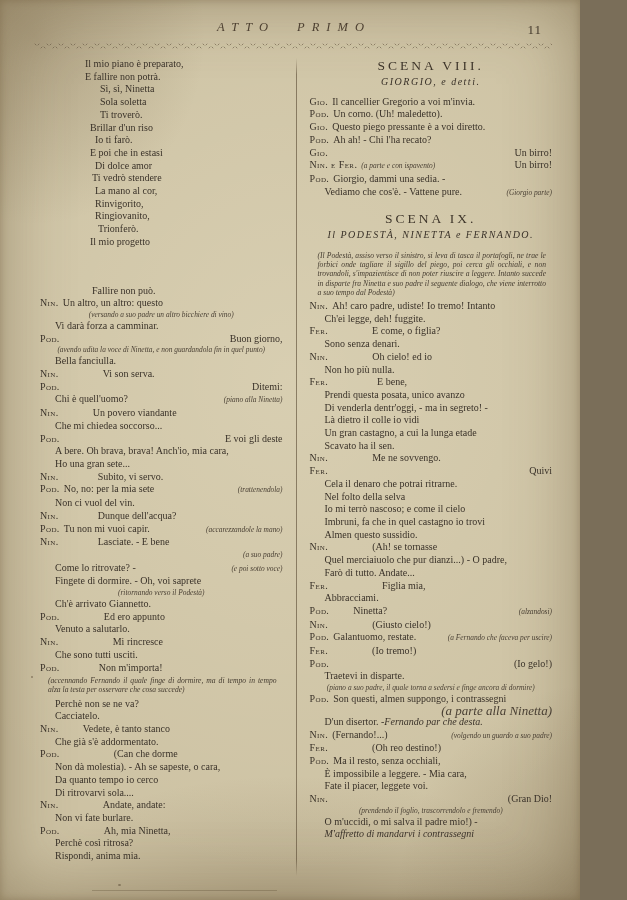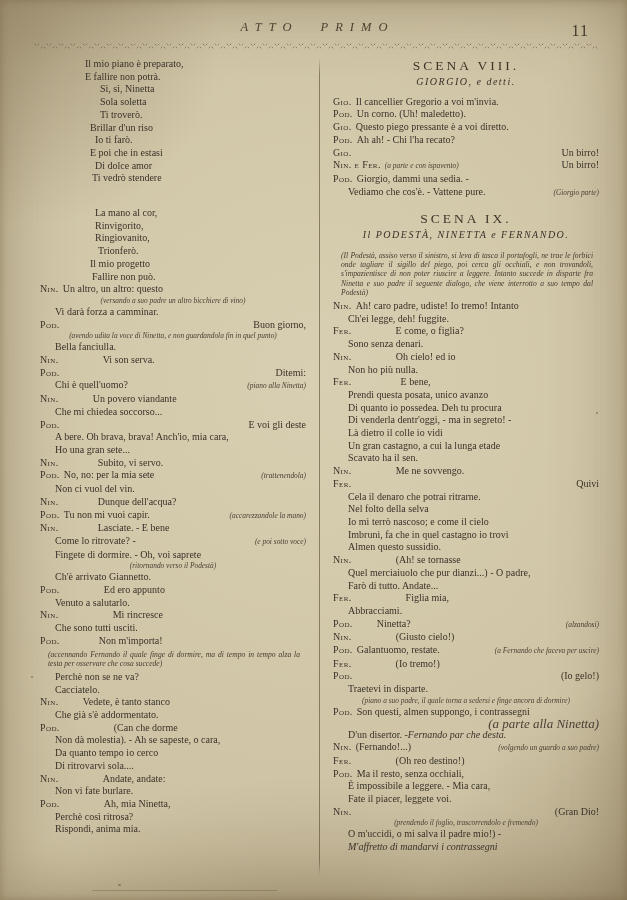--- a/index.html
+++ b/index.html
@@ -1,34 +1,34 @@
 <!DOCTYPE html>
 <html><head>
 <meta charset="utf-8">
 <style>
   * { margin:0; padding:0; box-sizing:border-box; }
   html,body { width:627px; height:900px; }
   body { font-family:"Liberation Serif","DejaVu Serif",serif; background:#7a6e59; }
 
   .page{
-    position:relative; width:627px; height:900px; overflow:hidden;
+    position:relative; width:580px; height:900px; overflow:hidden;
     background:
       radial-gradient(120% 90% at 50% 42%, rgba(255,250,228,.22), rgba(0,0,0,0) 62%),
       radial-gradient(42% 30% at 6% 4%, rgba(88,68,38,.28), rgba(0,0,0,0) 70%),
       radial-gradient(55% 42% at 102% 102%, rgba(88,68,38,.30), rgba(0,0,0,0) 62%),
       radial-gradient(70% 22% at 50% 102%, rgba(96,76,46,.22), rgba(0,0,0,0) 72%),
       #cdc2a3;
     box-shadow: inset 0 0 70px rgba(96,76,44,.45), inset 0 0 8px rgba(96,76,44,.35);
     color:#3a3229;
   }
 
   .page-header{ position:absolute; top:20px; left:38px; right:30px; height:18px; }
   .act-title{ position:absolute; left:0; right:0; text-align:center; font-style:italic;
               font-size:12.5px; letter-spacing:7px; word-spacing:12px; color:#4e4132; }
-  .page-number{ position:absolute; right:8px; top:2px; font-size:16px; letter-spacing:1px; color:#443a2c;margin-left:9px; }
+  .page-number{ position:absolute; right:8px; top:2px; font-size:13px; letter-spacing:1px; color:#443a2c;margin-left:9px; }
 
   .wave{
     position:absolute; top:43px; left:34px; right:28px; height:6px;
     background-image:
       radial-gradient(circle 3px at 3px 0px, rgba(0,0,0,0) 1.7px, #5d4f3c 1.9px, rgba(0,0,0,0) 2.7px),
       radial-gradient(circle 3px at 3px 6px, rgba(0,0,0,0) 1.7px, #5d4f3c 1.9px, rgba(0,0,0,0) 2.7px);
     background-size:12px 6px; background-position:0 0, 6px 0; background-repeat:repeat-x;
     opacity:.8;
   }
 
@@ -102,36 +102,36 @@
         </div>
         <div class="line verse" style="padding-left: 5em;">
           <span class="txt">E poi che in estasi</span>
         </div>
         <div class="line verse" style="padding-left: 5.5em;">
           <span class="txt">Di dolce amor</span>
         </div>
         <div class="line verse" style="padding-left: 5.2em;">
           <span class="txt">Ti vedrò stendere</span>
         </div>
-        <div class="line verse" style="padding-left: 5.5em; margin-top: 22px;">
+        <div class="line verse" style="padding-left: 5.5em;">
           <span class="txt">La mano al cor,</span>
         </div>
         <div class="line verse" style="padding-left: 5.5em;">
           <span class="txt">Rinvigorito,</span>
         </div>
         <div class="line verse" style="padding-left: 5.5em;">
           <span class="txt">Ringiovanito,</span>
         </div>
         <div class="line verse" style="padding-left: 5.8em;">
           <span class="txt">Trionferò.</span>
         </div>
         <div class="line verse" style="padding-left: 5em;">
           <span class="txt">Il mio progetto</span>
         </div>
-        <div class="line verse" style="padding-left: 5.2em;">
+        <div class="line verse" style="padding-left: 5.2em; margin-top: 36px;">
           <span class="txt">Fallire non può.</span>
         </div>
         <div class="line">
           <span class="speaker">Nin.</span>
           <span class="txt">Un altro, un altro: questo</span>
         </div>
         <div class="line stage"><span class="txt">(versando a suo padre un altro bicchiere di vino)</span></div>
         <div class="line" style="padding-left: 1.5em;">
           <span class="txt">Vi darà forza a camminar.</span>
         </div>
@@ -189,20 +189,23 @@
           <span class="txt" style="margin-left: 3.5em;">Dunque dell'acqua?</span>
         </div>
         <div class="line">
           <span class="speaker">Pod.</span>
           <span class="txt">Tu non mi vuoi capir.</span>
           <span class="note">(accarezzandole la mano)</span>
         </div>
         <div class="line">
           <span class="speaker">Nin.</span>
           <span class="txt" style="margin-left: 3.5em; text-align: right;">Lasciate. - E bene</span>
+        </div>
+        <div class="line">
+          <span class="note">(a suo padre)</span>
         </div>
         <div class="line" style="padding-left: 1.5em;">
           <span class="txt">Come lo ritrovate? -</span>
           <span class="note">(e poi sotto voce)</span>
         </div>
         <div class="line" style="padding-left: 1.5em;">
           <span class="txt">Fingete di dormire. - Oh, voi saprete</span>
         </div>
         <div class="line stage"><span class="txt">(ritornando verso il Podestà)</span></div>
         <div class="line" style="padding-left: 1.5em;">
@@ -333,23 +336,20 @@
           <span class="txt">Non ho più nulla.</span>
         </div>
         <div class="line">
           <span class="speaker">Fer.</span>
           <span class="txt" style="margin-left: 4.5em;">E bene,</span>
         </div>
         <div class="line" style="padding-left: 1.5em;">
           <span class="txt">Prendi questa posata, unico avanzo</span>
         </div>
         <div class="line" style="padding-left: 1.5em;">
-          <span class="txt">Di quanto io possedea. Deh tu procura</span>
-        </div>
-        <div class="line" style="padding-left: 1.5em;">
           <span class="txt">Di venderla dentr'oggi, - ma in segreto! -</span>
         </div>
         <div class="line" style="padding-left: 1.5em;">
           <span class="txt">Là dietro il colle io vidi</span>
         </div>
         <div class="line" style="padding-left: 1.5em;">
           <span class="txt">Un gran castagno, a cui la lunga etade</span>
         </div>
         <div class="line" style="padding-left: 1.5em;">
           <span class="txt">Scavato ha il sen.</span>

